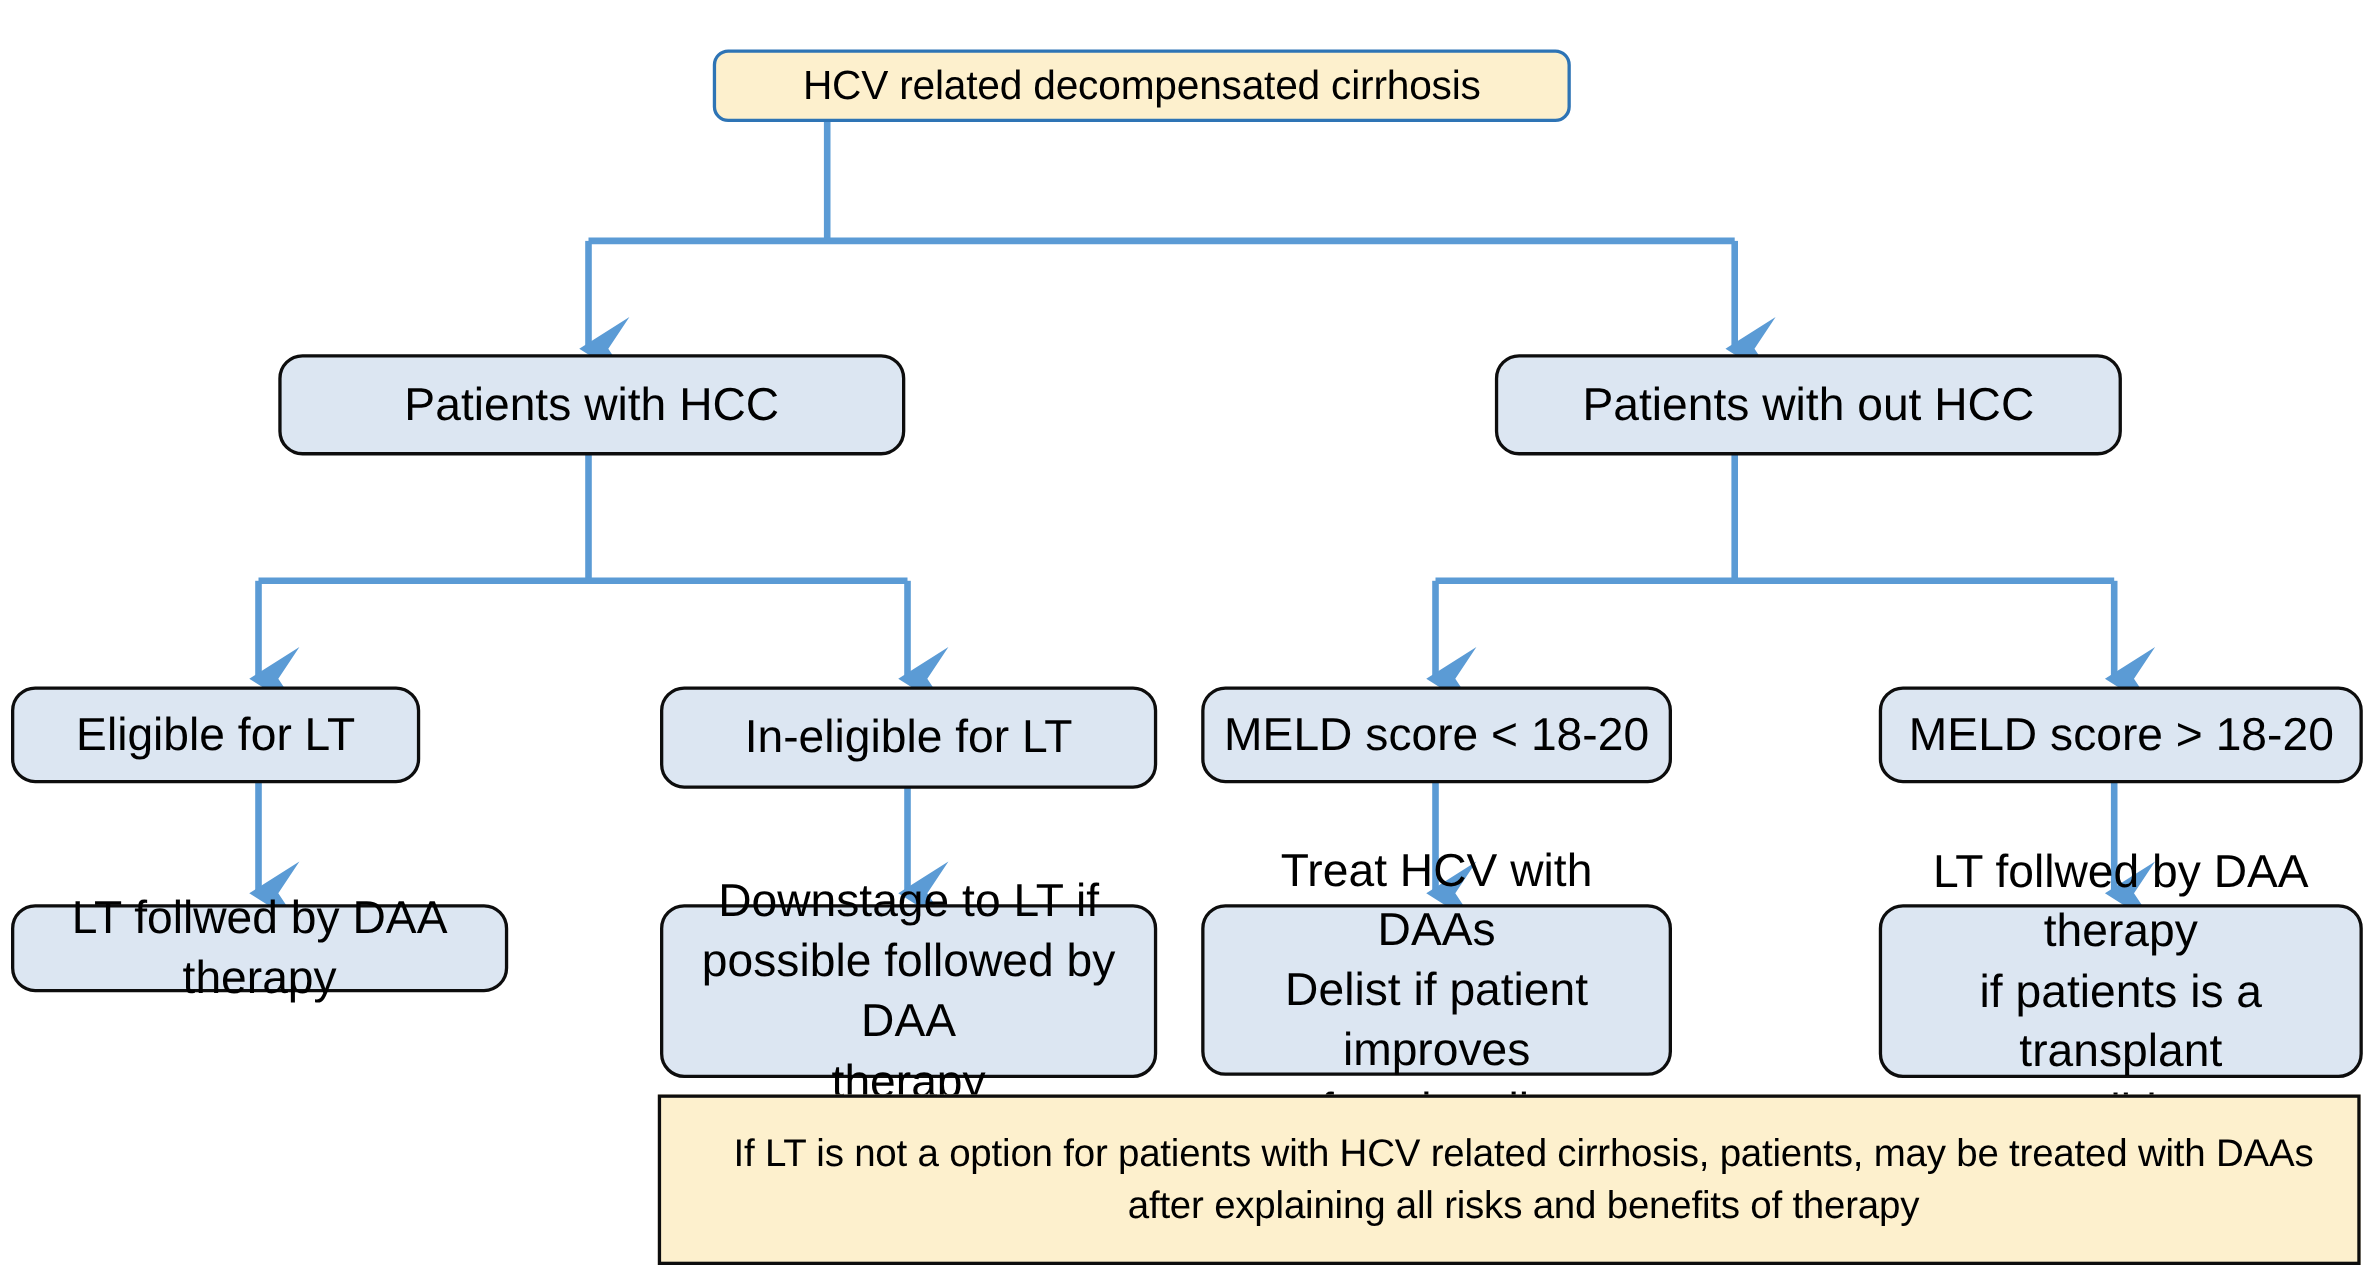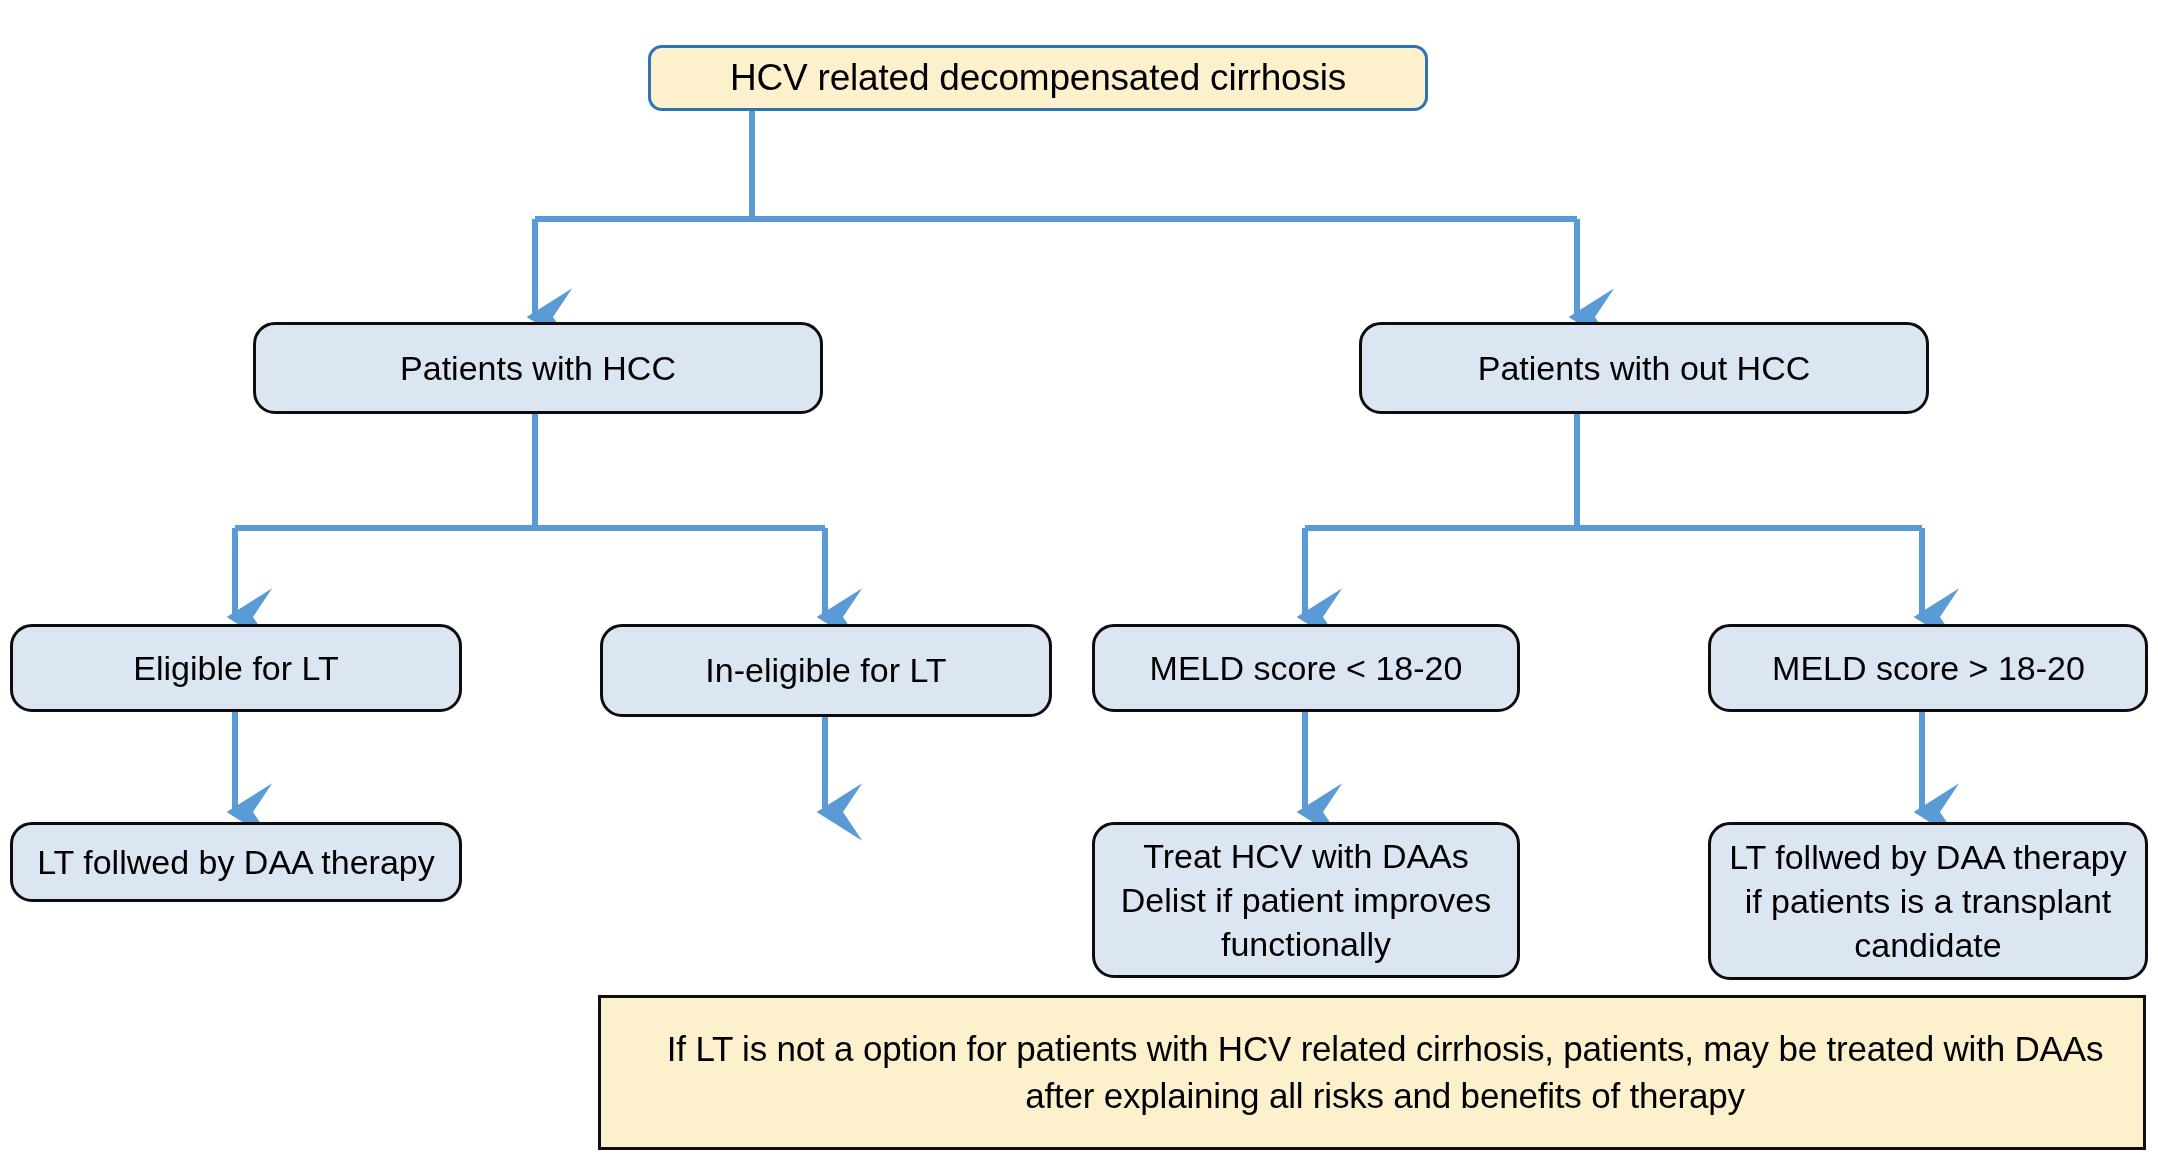--- a/index.html
+++ b/index.html
@@ -41,21 +41,21 @@
     background: #fdf0cd;
     border: 3px solid #2e74b5;
     border-radius: 14px;
     font-size: 37px;
     letter-spacing: -0.2px;
   }
   .node-step {
     background: #dce6f2;
     border: 3px solid #0d0d0d;
     border-radius: 22px;
-    font-size: 34px;
+    font-size: 42px;
   }
   .node-note {
     background: #fdf0cd;
     border: 3px solid #0d0d0d;
     border-radius: 0;
     font-size: 35px;
     letter-spacing: -0.2px;
     line-height: 1.34;
   }
 </style>
@@ -96,30 +96,33 @@
       <path d="M 1922 710 L 1922 812" marker-end="url(#arrowhead)"></path>
     </g>
   </svg>
 
   <div class="node node-root" style="left:648px; top:14px; width:780px; height:66px;margin-top:31px;">HCV related decompensated cirrhosis</div>
 
   <div class="node node-step" style="left:253px; top:322px; width:570px; height:92px;">Patients with HCC</div>
 
   <div class="node node-step" style="left:1347px; top:322px; width:570px; height:92px;margin-left:12px;">Patients with out HCC</div>
 
-  <div class="node node-step" style="left:10px; top:624px; width:452px; height:88px;">Eligible for LT</div>
+  <div class="node node-step" style="left:10px; top:624px; width:372px; height:88px;">Eligible for LT</div>
 
   <div class="node node-step" style="left:600px; top:624px; width:452px; height:93px;text-align:center;">In-eligible for LT</div>
 
   <div class="node node-step" style="left:1092px; top:624px; width:428px; height:88px;">MELD score &lt; 18-20</div>
 
   <div class="node node-step" style="left:1708px; top:624px; width:440px; height:88px;padding-left:15px;">MELD score &gt; 18-20</div>
 
   <div class="node node-step" style="left:10px; top:822px; width:452px; height:80px;">LT follwed by DAA therapy</div>
 
+  <div class="node node-step" style="left:600px; top:822px; width:452px; height:158px;">Downstage to LT if
+possible followed by DAA
+therapy</div>
 
   <div class="node node-step" style="left:1092px; top:822px; width:428px; height:156px;">Treat HCV with DAAs
 Delist if patient improves
 functionally</div>
 
   <div class="node node-step" style="left:1708px; top:822px; width:440px; height:158px;">LT follwed by DAA therapy
 if patients is a transplant
 candidate</div>
 
   <div class="node node-note" style="left:598px; top:995px; width:1548px; height:155px;padding-left:40px;">If LT is not a option for patients with HCV related cirrhosis, patients, may be treated with DAAs

